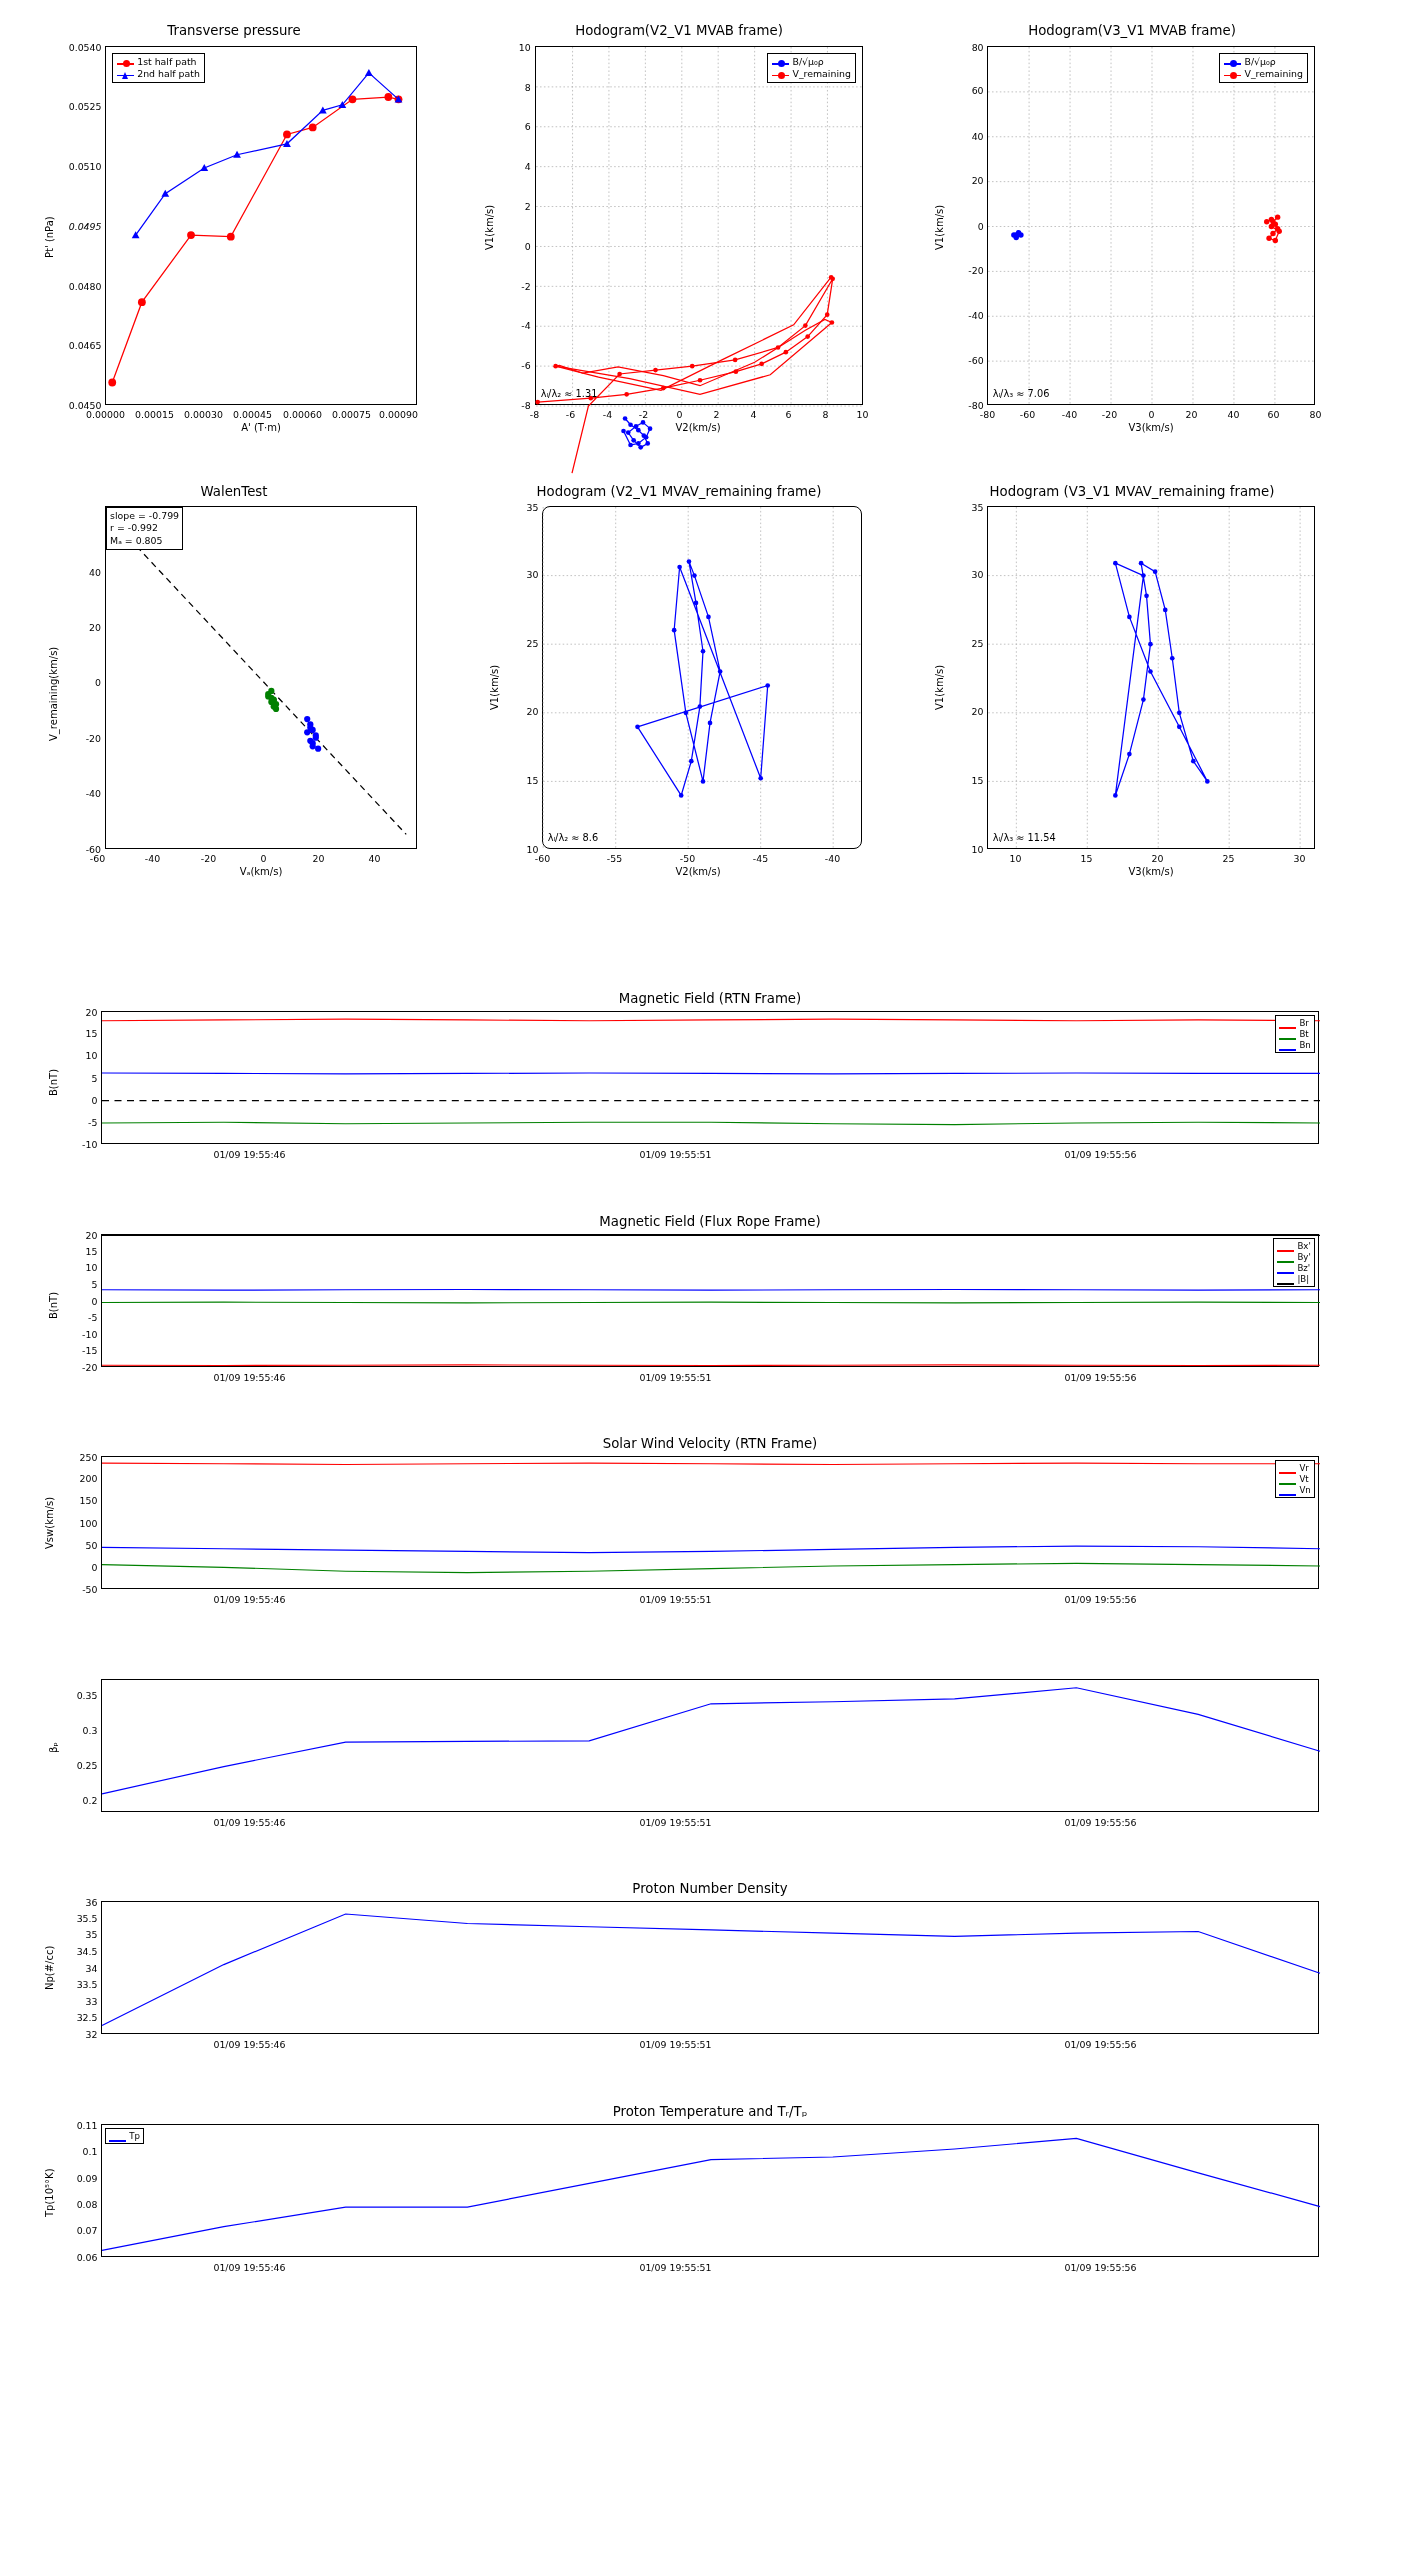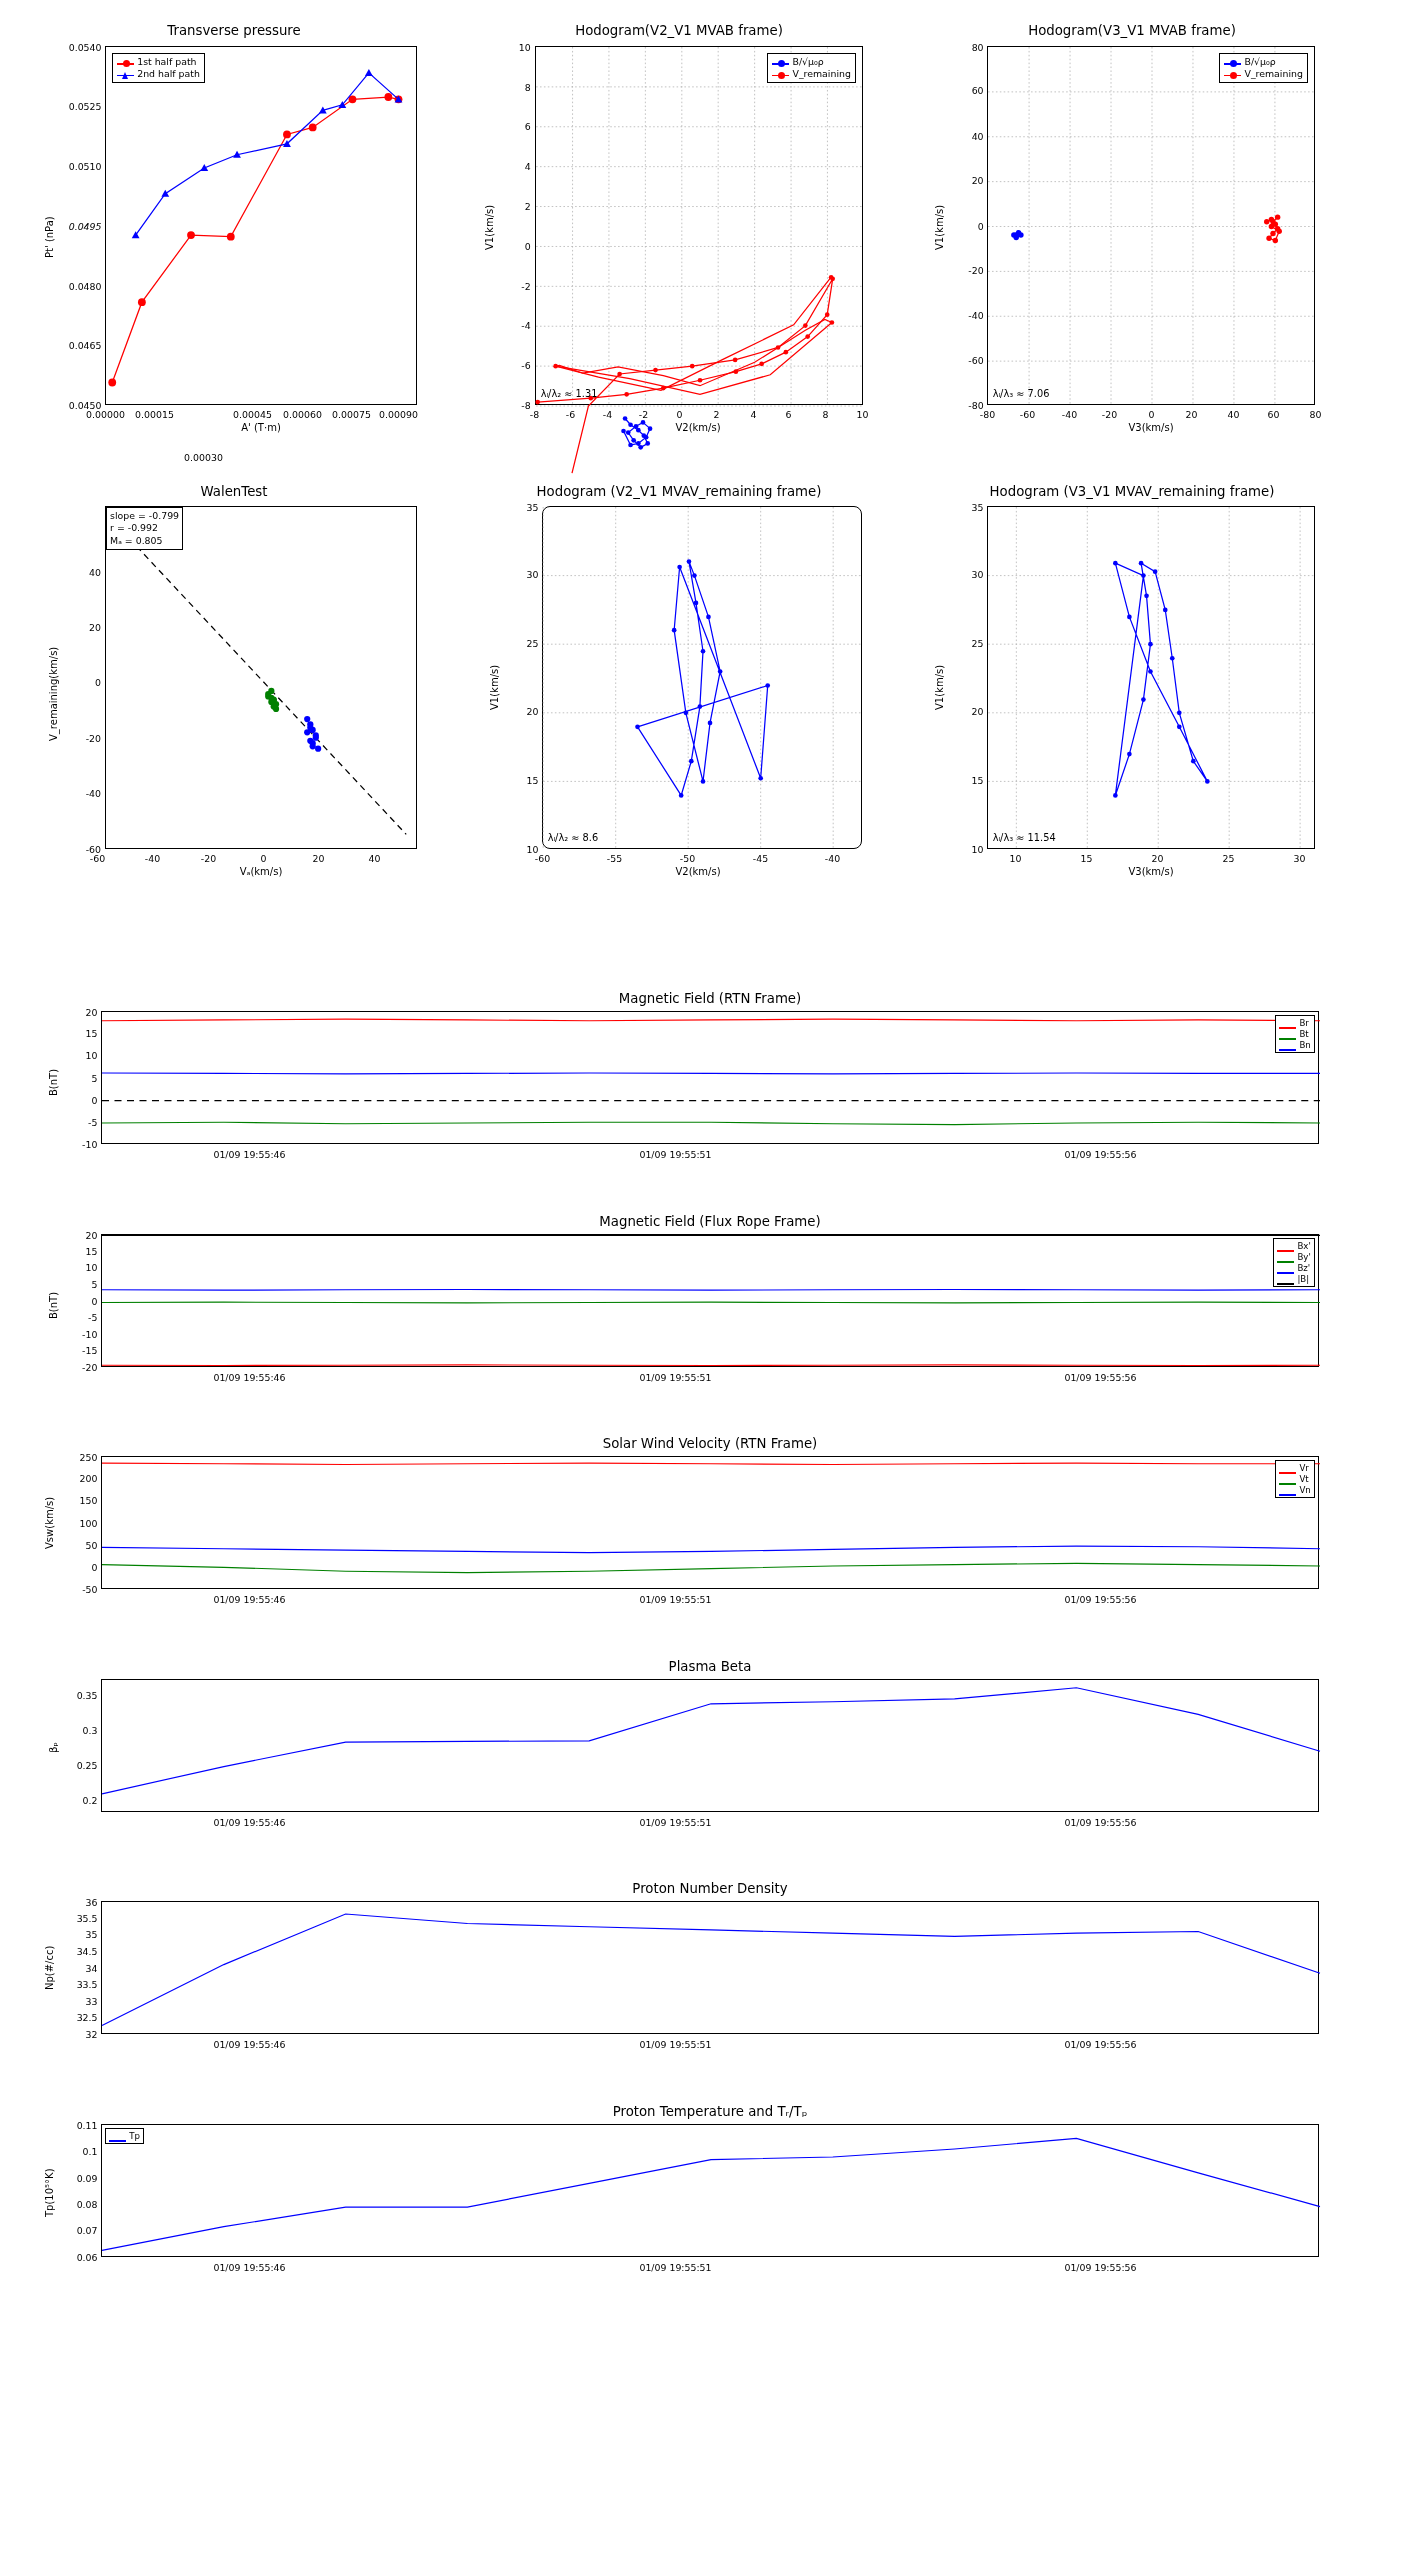--- a/index.html
+++ b/index.html
@@ -75,21 +75,21 @@
     <div class="tick tk-y" style="left:19.5px;top:384px;width:51px;">0.0450</div>
     <div class="tick tk-y" style="left:19.5px;top:324px;width:51px;">0.0465</div>
     <div class="tick tk-y" style="left:19.5px;top:265px;width:51px;">0.0480</div>
     <div class="tick tk-y" style="left:19.5px;top:205px;width:51px;font-style:italic;">0.0495</div>
     <div class="tick tk-y" style="left:19.5px;top:145px;width:51px;">0.0510</div>
     <div class="tick tk-y" style="left:19.5px;top:85px;width:51px;">0.0525</div>
     <div class="tick tk-y" style="left:19.5px;top:26px;width:51px;">0.0540</div>
 
     <div class="tick tk-x" style="left:47px;top:393px;width:55px;">0.00000</div>
     <div class="tick tk-x" style="left:96px;top:393px;width:55px;">0.00015</div>
-    <div class="tick tk-x" style="left:145px;top:393px;width:55px;margin-top:43px;">0.00030</div>
+    <div class="tick tk-x" style="left:145px;top:393px;width:55px;">0.00030</div>
     <div class="tick tk-x" style="left:194px;top:393px;width:55px;">0.00045</div>
     <div class="tick tk-x" style="left:244px;top:393px;width:55px;">0.00060</div>
     <div class="tick tk-x" style="left:293px;top:393px;width:55px;">0.00075</div>
     <div class="tick tk-x" style="left:340px;top:393px;width:55px;">0.00090</div>
     <div class="xlabel" style="left:152px;top:406px;width:156px;">A' (T·m)</div>
     <div class="ylabel" style="left:12.5px;top:242px;">Pt' (nPa)</div>
   </div>
 
   <div class="panel" style="left:476px;top:15.6px;width:406px;height:406px;">
     <div class="title" style="top:7.8px;">Hodogram(V2_V1 MVAB frame)</div>
@@ -545,21 +545,20 @@
     <div class="tick tk-y" style="left:19.5px;top:104px;width:47px;">50</div>
     <div class="tick tk-y" style="left:19.5px;top:126px;width:47px;">0</div>
     <div class="tick tk-y" style="left:19.5px;top:148px;width:47px;">-50</div>
     <div class="tick tk-x" style="left:156px;top:158px;width:125px;">01/09 19:55:46</div>
     <div class="tick tk-x" style="left:582px;top:158px;width:125px;">01/09 19:55:51</div>
     <div class="tick tk-x" style="left:1007px;top:158px;width:125px;">01/09 19:55:56</div>
     <div class="ylabel" style="left:12.5px;top:113px;">Vsw(km/s)</div>
   </div>
 
   <div class="panel" style="left:31px;top:1659px;width:1358px;height:187px;">
-    <div class="title" style="top:0px;">Plasma Beta</div>
     <div class="axes" style="left:70px;top:20px;width:1218px;height:133px;">
       <svg width="1218" height="133" viewBox="0 0 1560 170">
         <polyline fill="none" stroke="#0000ff" stroke-width="1.5" points="0,145.6 156,110.7 312,79.4 468,78.5 624,77.7 780,30.3 936,27.7 1092,24.1 1248,9.8 1404,43.8 1560,91.1"></polyline>
       </svg>
     </div>
     <div class="tick tk-y" style="left:19.5px;top:136px;width:47px;">0.2</div>
     <div class="tick tk-y" style="left:19.5px;top:101px;width:47px;">0.25</div>
     <div class="tick tk-y" style="left:19.5px;top:66px;width:47px;">0.3</div>
     <div class="tick tk-y" style="left:19.5px;top:31px;width:47px;">0.35</div>
     <div class="tick tk-x" style="left:156px;top:158px;width:125px;">01/09 19:55:46</div>

